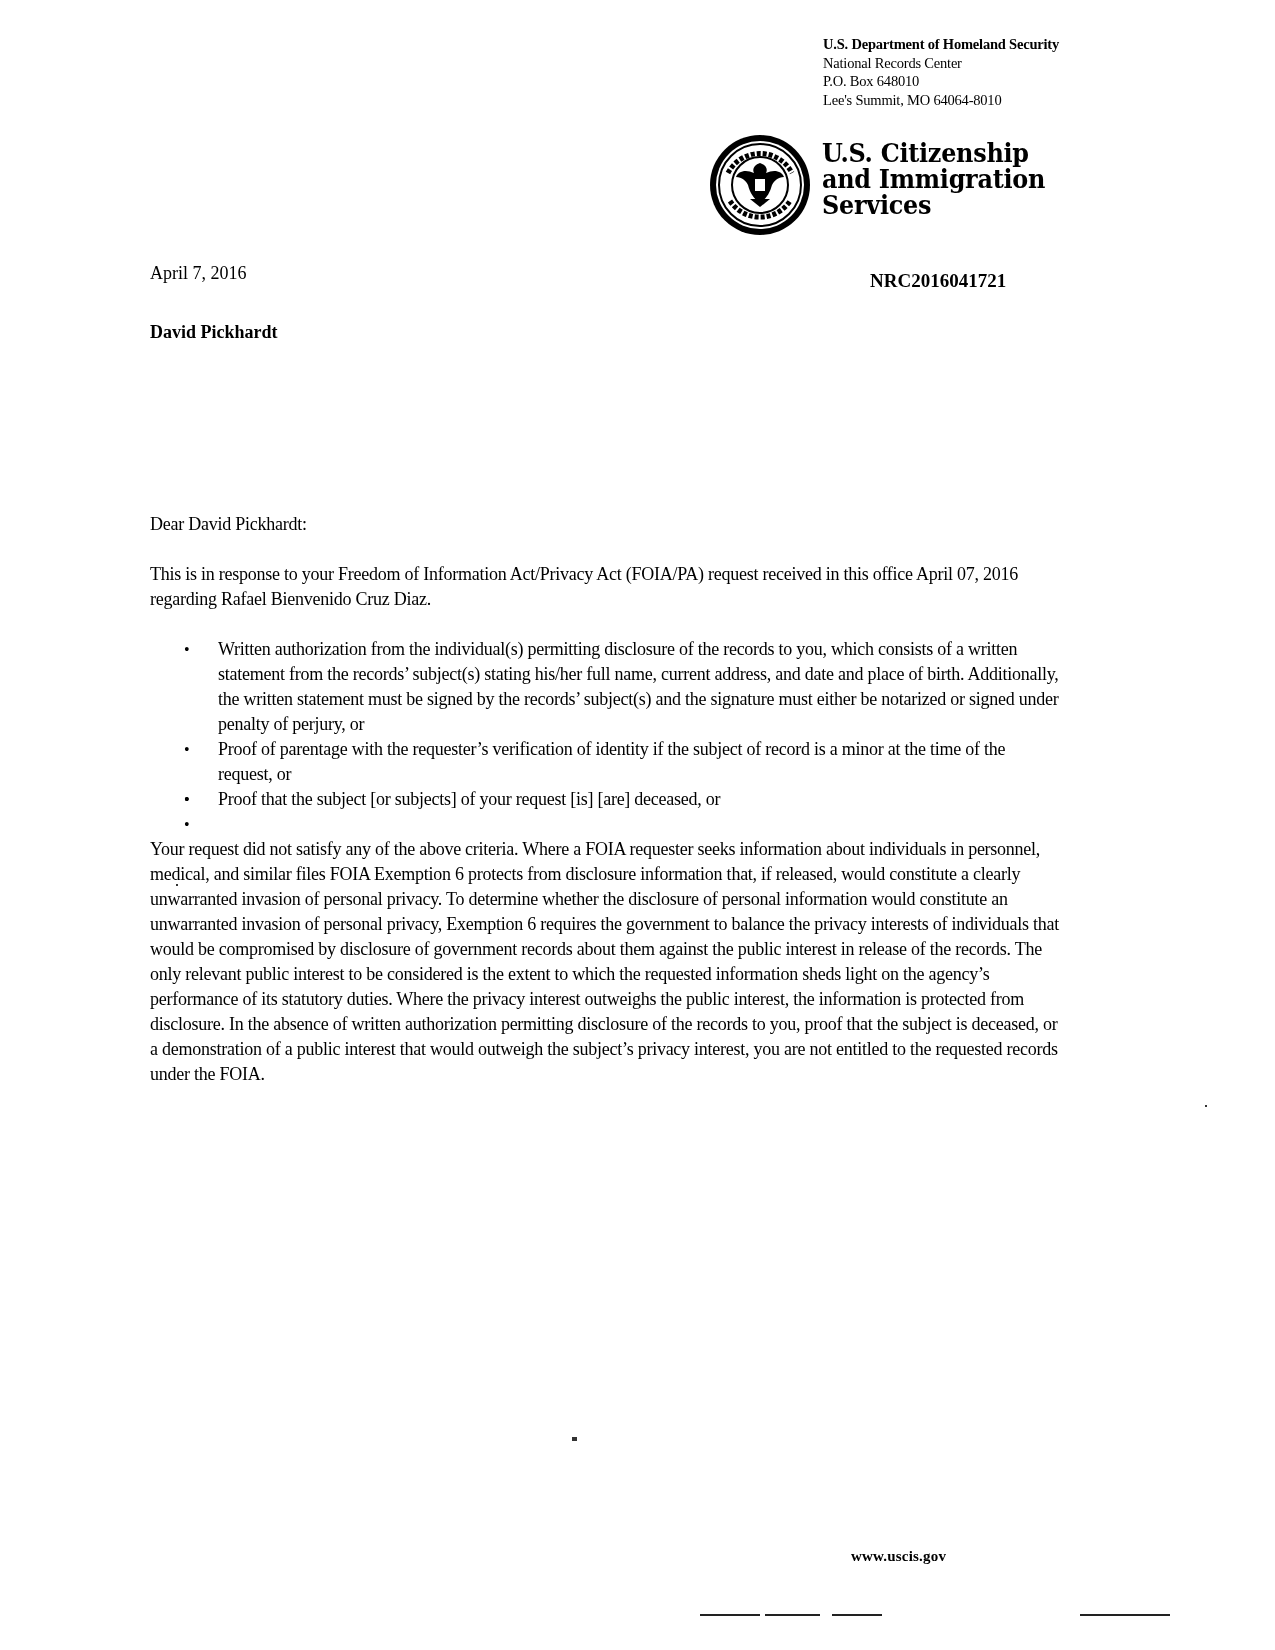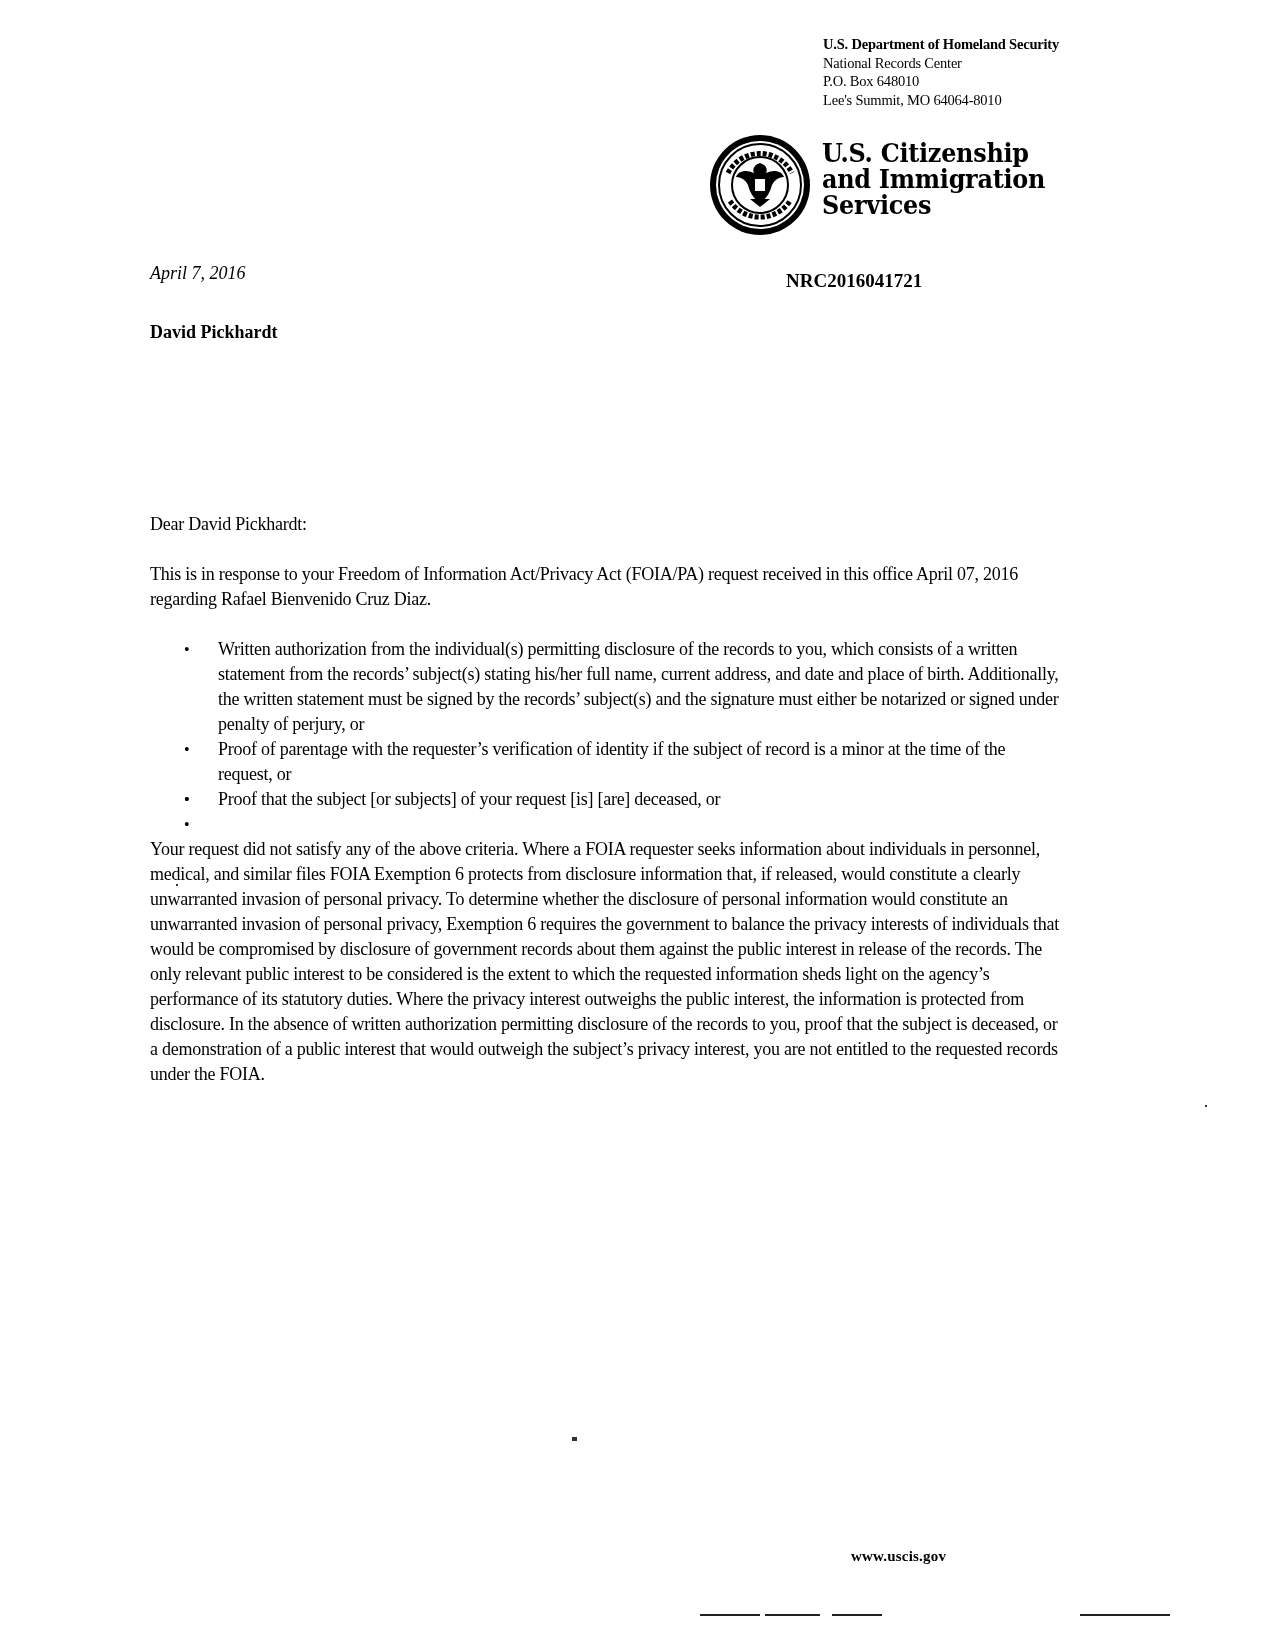--- a/index.html
+++ b/index.html
@@ -15,22 +15,22 @@
     .letterhead-address .dept { font-weight: bold; text-align: center; }
     .seal {
       position: absolute; left: 708px; top: 133px; width: 104px; height: 104px;
     }
     .agency-name {
       position: absolute; left: 822px; top: 140px;
       font-size: 26px; line-height: 26px; font-weight: bold; letter-spacing: -0.3px;
       font-family: "DejaVu Serif", "Liberation Serif", serif;
       transform: scaleX(0.92); transform-origin: left top;
     }
-    .date { position: absolute; left: 150px; top: 263px; font-size: 18px; font-style: italic; }
-    .ref-number { position: absolute; left: 786px; top: 270px; font-size: 19px; font-weight: bold; }
+    .date { position: absolute; left: 150px; top: 263px; font-size: 18px; }
+    .ref-number { position: absolute; left: 870px; top: 270px; font-size: 19px; font-weight: bold; }
     .recipient { position: absolute; left: 150px; top: 322px; font-size: 18px; font-weight: bold; }
     .body-text {
       position: absolute; left: 150px; top: 512px; width: 910px;
       font-size: 18px; line-height: 25px; letter-spacing: -0.25px;
     }
     .body-text p { margin: 0 0 25px 0; }
     .body-text ul { margin: 0 0 25px 0; padding-left: 68px; list-style: none; }
     .body-text li { position: relative; }
     .body-text li .bullet {
       position: absolute; left: -34px; top: 0; font-size: 16px;

